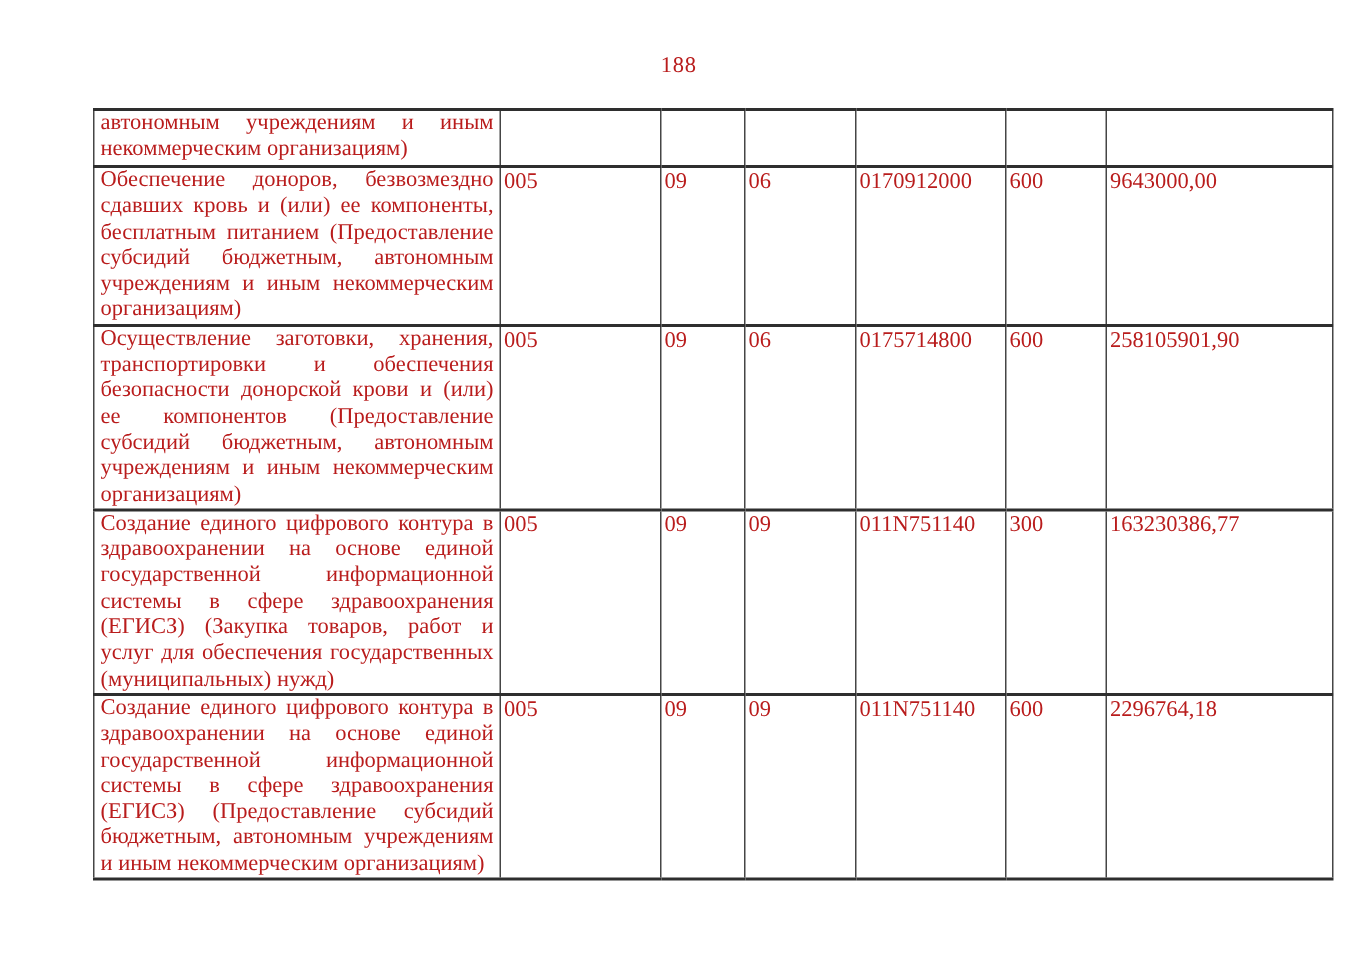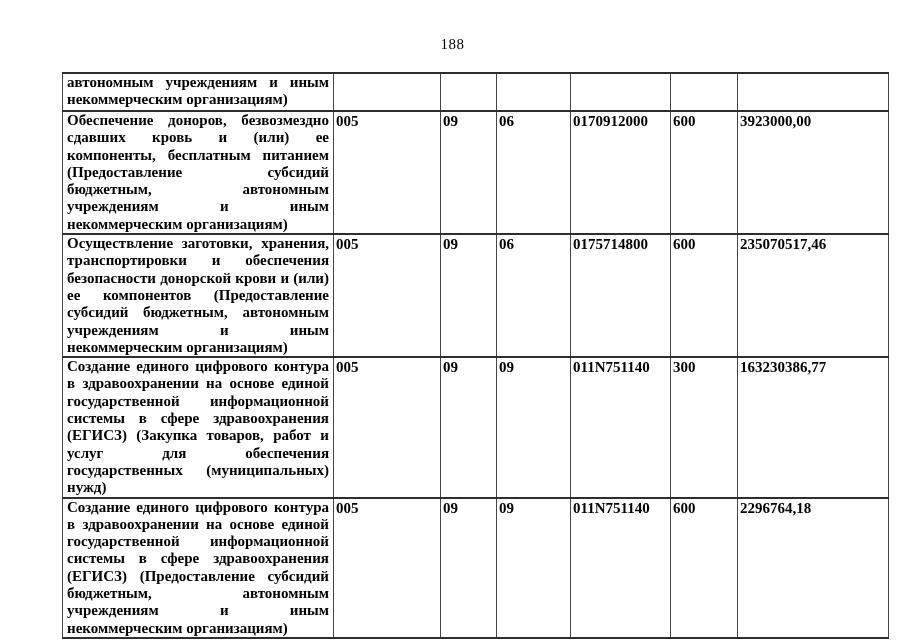--- a/index.html
+++ b/index.html
@@ -6,21 +6,21 @@
     margin: 0;
     padding: 0;
     background: #ffffff;
   }
   .page {
     position: relative;
     width: 905px;
     height: 640px;
     background: #ffffff;
     font-family: "Liberation Serif", "DejaVu Serif", serif;
-    color: #000000;
+    color: #b91c1c;
     overflow: hidden;
   }
   .page-number {
     position: absolute;
     top: 36px;
     left: 0;
     width: 905px;
     text-align: center;
     font-size: 15px;
     letter-spacing: 0.5px;
@@ -36,21 +36,20 @@
     line-height: 17.3px;
   }
   table.budget-table td {
     border-top: 2px solid #2e2e2e;
     border-bottom: 2px solid #2e2e2e;
     border-left: 1px solid #454545;
     border-right: 1px solid #454545;
     vertical-align: top;
     overflow: hidden;
     box-sizing: border-box;
-    font-weight: bold;
   }
   td.cell-text {
     text-align: justify;
     padding: 0 4px 0 4px;
   }
   td.cell-num {
     text-align: left;
     padding: 1px 2px 0 2px;
     white-space: nowrap;
   }
@@ -93,30 +92,30 @@
         <td class="cell-num"></td>
         <td class="cell-num"></td>
       </tr>
       <tr class="r-6line">
         <td class="cell-text">Обеспечение доноров, безвозмездно сдавших кровь и (или) ее компоненты, бесплатным питанием (Предоставление субсидий бюджетным, автономным учреждениям и иным некоммерческим организациям)</td>
         <td class="cell-num">005</td>
         <td class="cell-num">09</td>
         <td class="cell-num">06</td>
         <td class="cell-num">0170912000</td>
         <td class="cell-num">600</td>
-        <td class="cell-num">3923000,00</td>
+        <td class="cell-num">9643000,00</td>
       </tr>
       <tr class="r-7line">
         <td class="cell-text">Осуществление заготовки, хранения, транспортировки и обеспечения безопасности донорской крови и (или) ее компонентов (Предоставление субсидий бюджетным, автономным учреждениям и иным некоммерческим организациям)</td>
         <td class="cell-num">005</td>
         <td class="cell-num">09</td>
         <td class="cell-num">06</td>
         <td class="cell-num">0175714800</td>
         <td class="cell-num">600</td>
-        <td class="cell-num">235070517,46</td>
+        <td class="cell-num">258105901,90</td>
       </tr>
       <tr class="r-7line">
         <td class="cell-text">Создание единого цифрового контура в здравоохранении на основе единой государственной информационной системы в сфере здравоохранения (ЕГИСЗ) (Закупка товаров, работ и услуг для обеспечения государственных (муниципальных) нужд)</td>
         <td class="cell-num">005</td>
         <td class="cell-num">09</td>
         <td class="cell-num">09</td>
         <td class="cell-num">011N751140</td>
         <td class="cell-num">300</td>
         <td class="cell-num">163230386,77</td>
       </tr>

